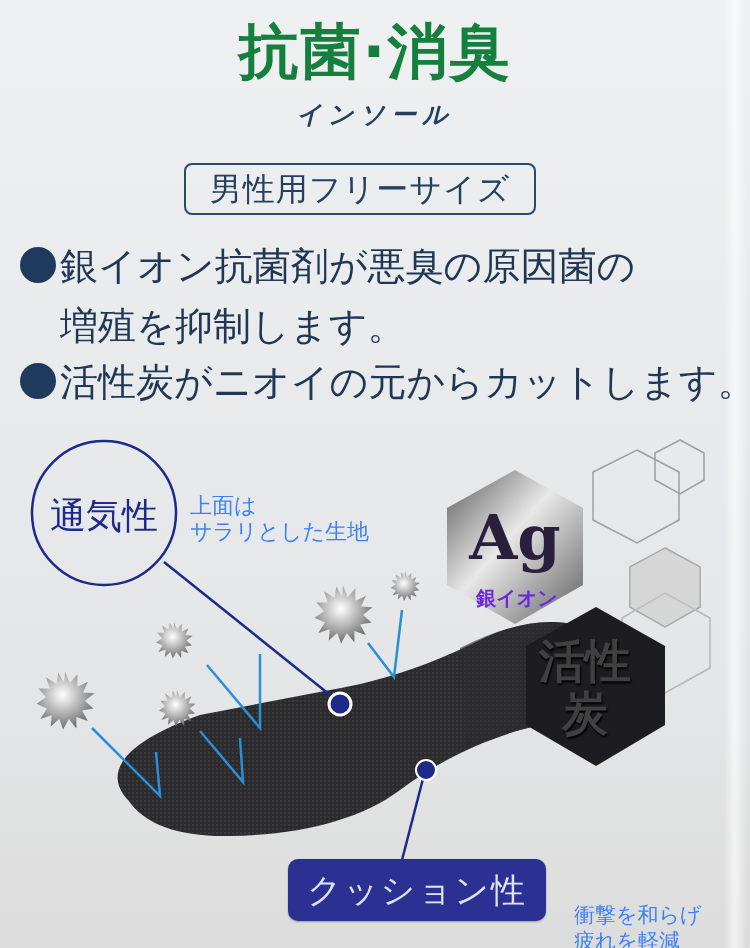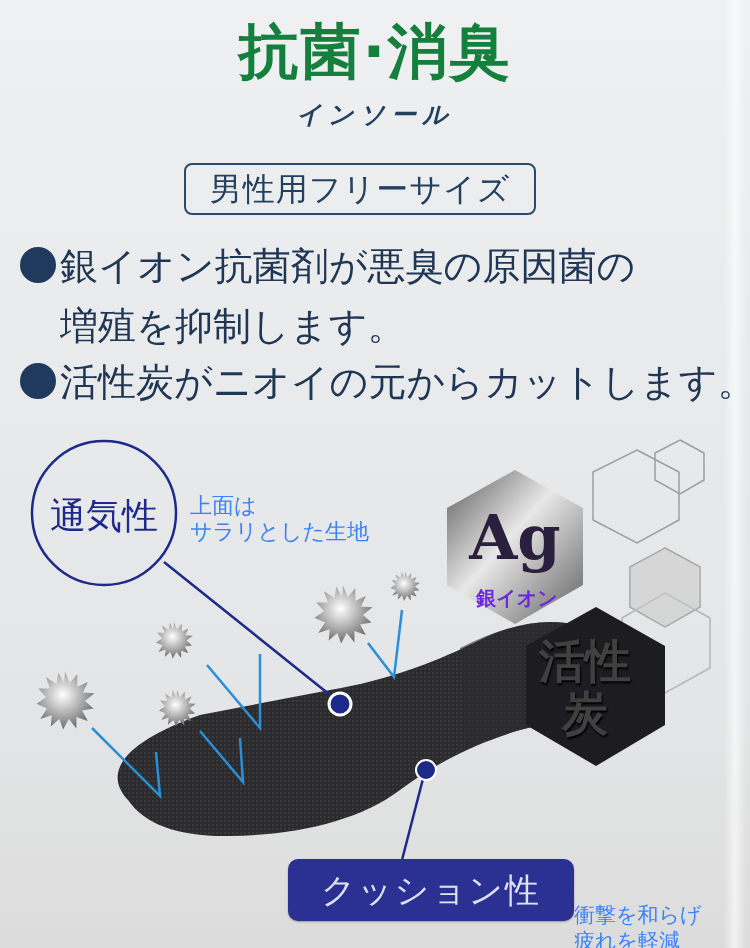--- a/index.html
+++ b/index.html
@@ -49,21 +49,21 @@
   .ag-sub {
     position:absolute; left:462px; top:572px; width:110px; text-align:center;
     font-weight:bold; font-size:20px; color:#6d28d9;margin-top:13px;
   }
   .carbon-text {
     position:absolute; left:530px; top:635px; width:110px; text-align:center;
     font-weight:bold; font-size:46px; line-height:52px; color:#404040;
     text-shadow: 1px 2px 2px #000;
   }
   .cushion {
-    position:absolute; left:288px; top:859px; width:286px; height:62px;
+    position:absolute; left:288px; top:859px; width:258px; height:62px;
     background:#2b3192; border-radius:10px;
     color:#dfe2f5; font-size:34px; line-height:62px; text-align:center; letter-spacing:2px;
     box-shadow: 0 1px 2px rgba(0,0,0,0.3);
   }
 </style>
 </head>
 <body>
 
 <div class="gloss"></div>
 

